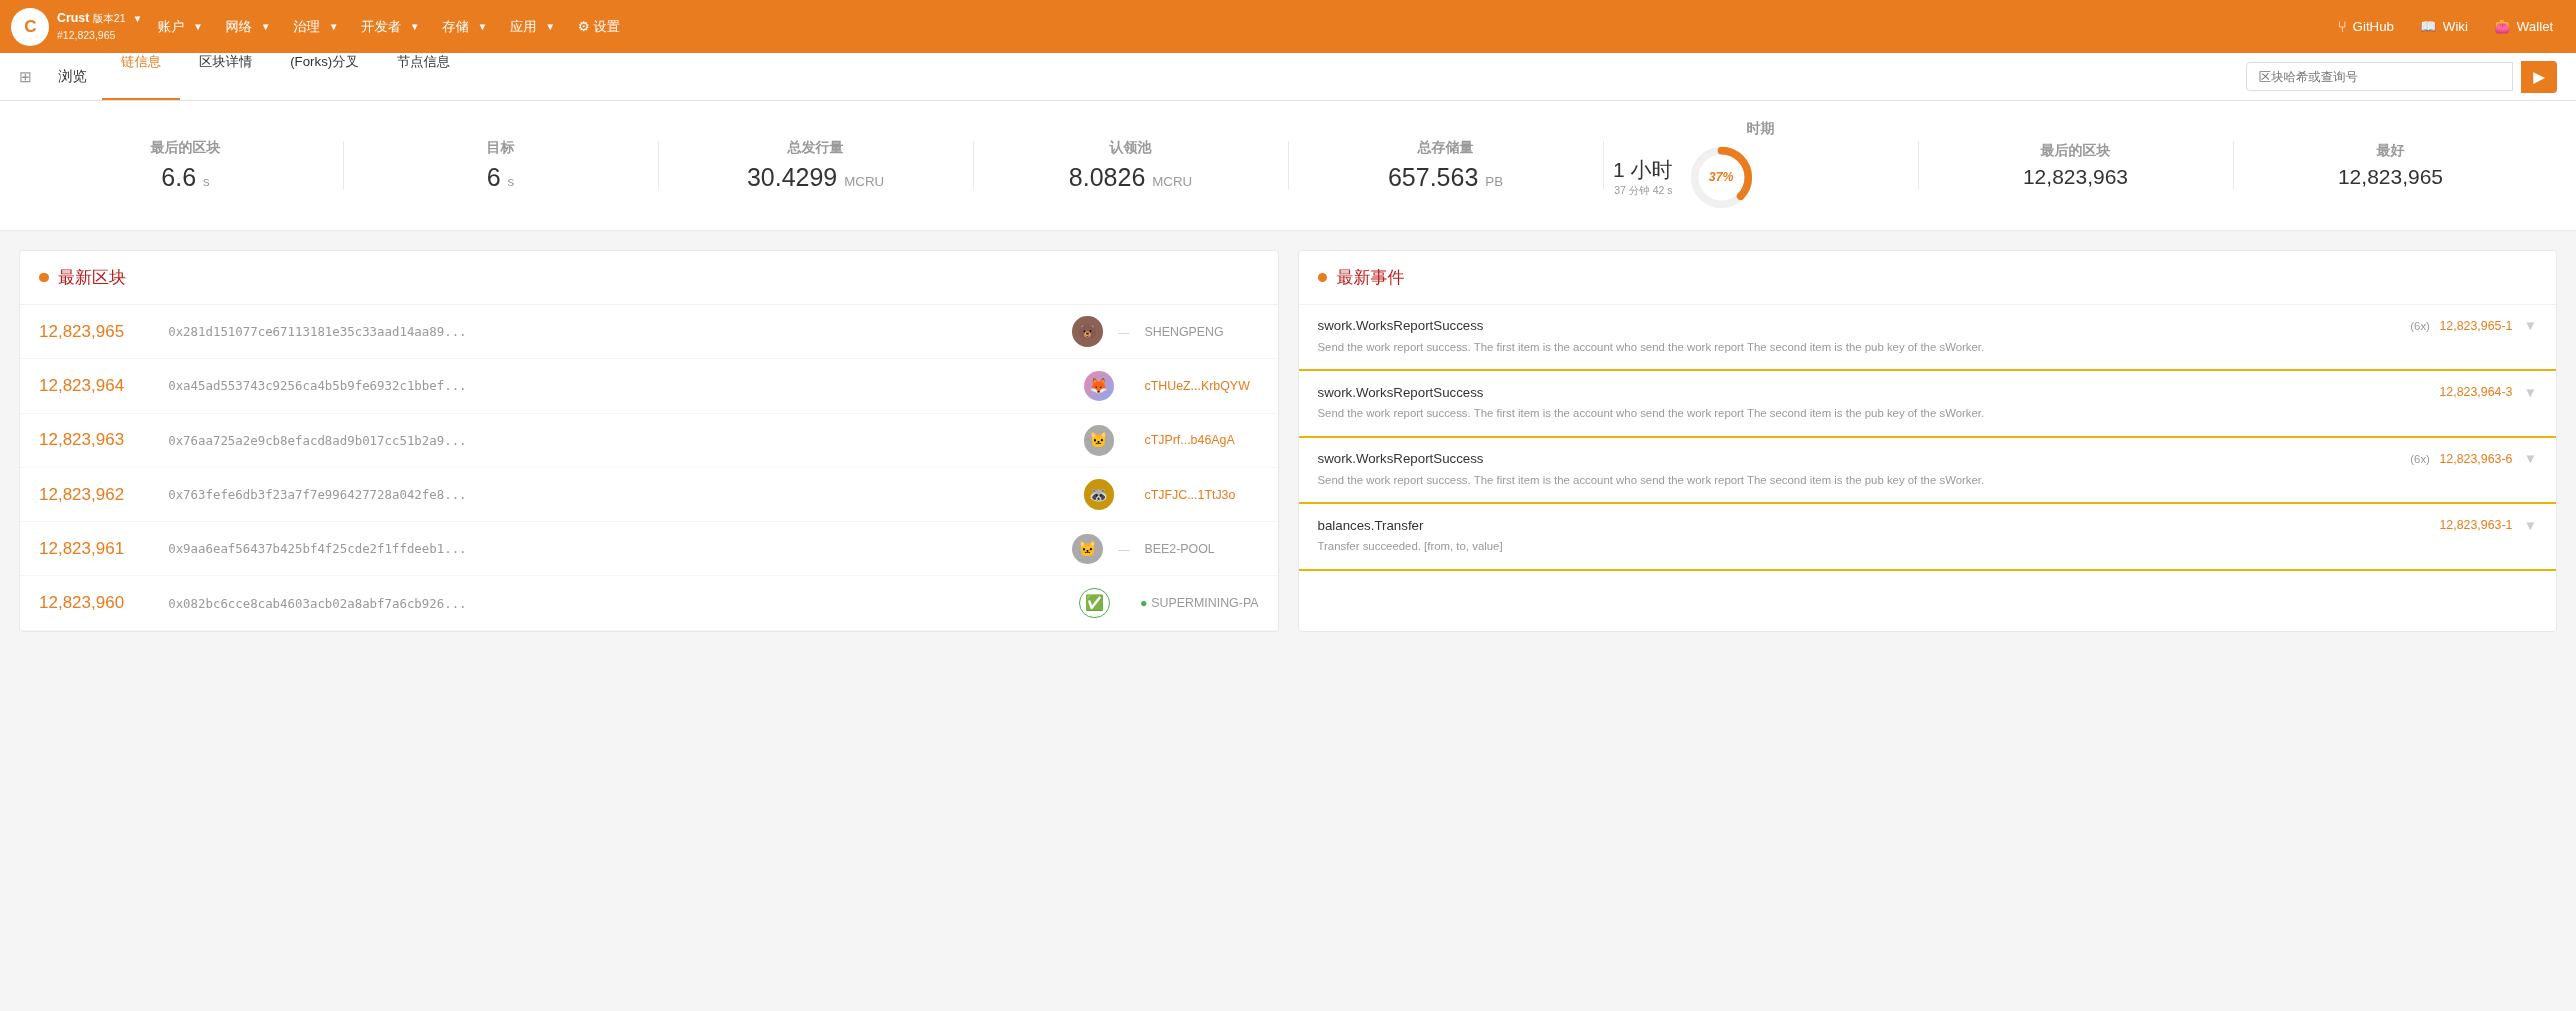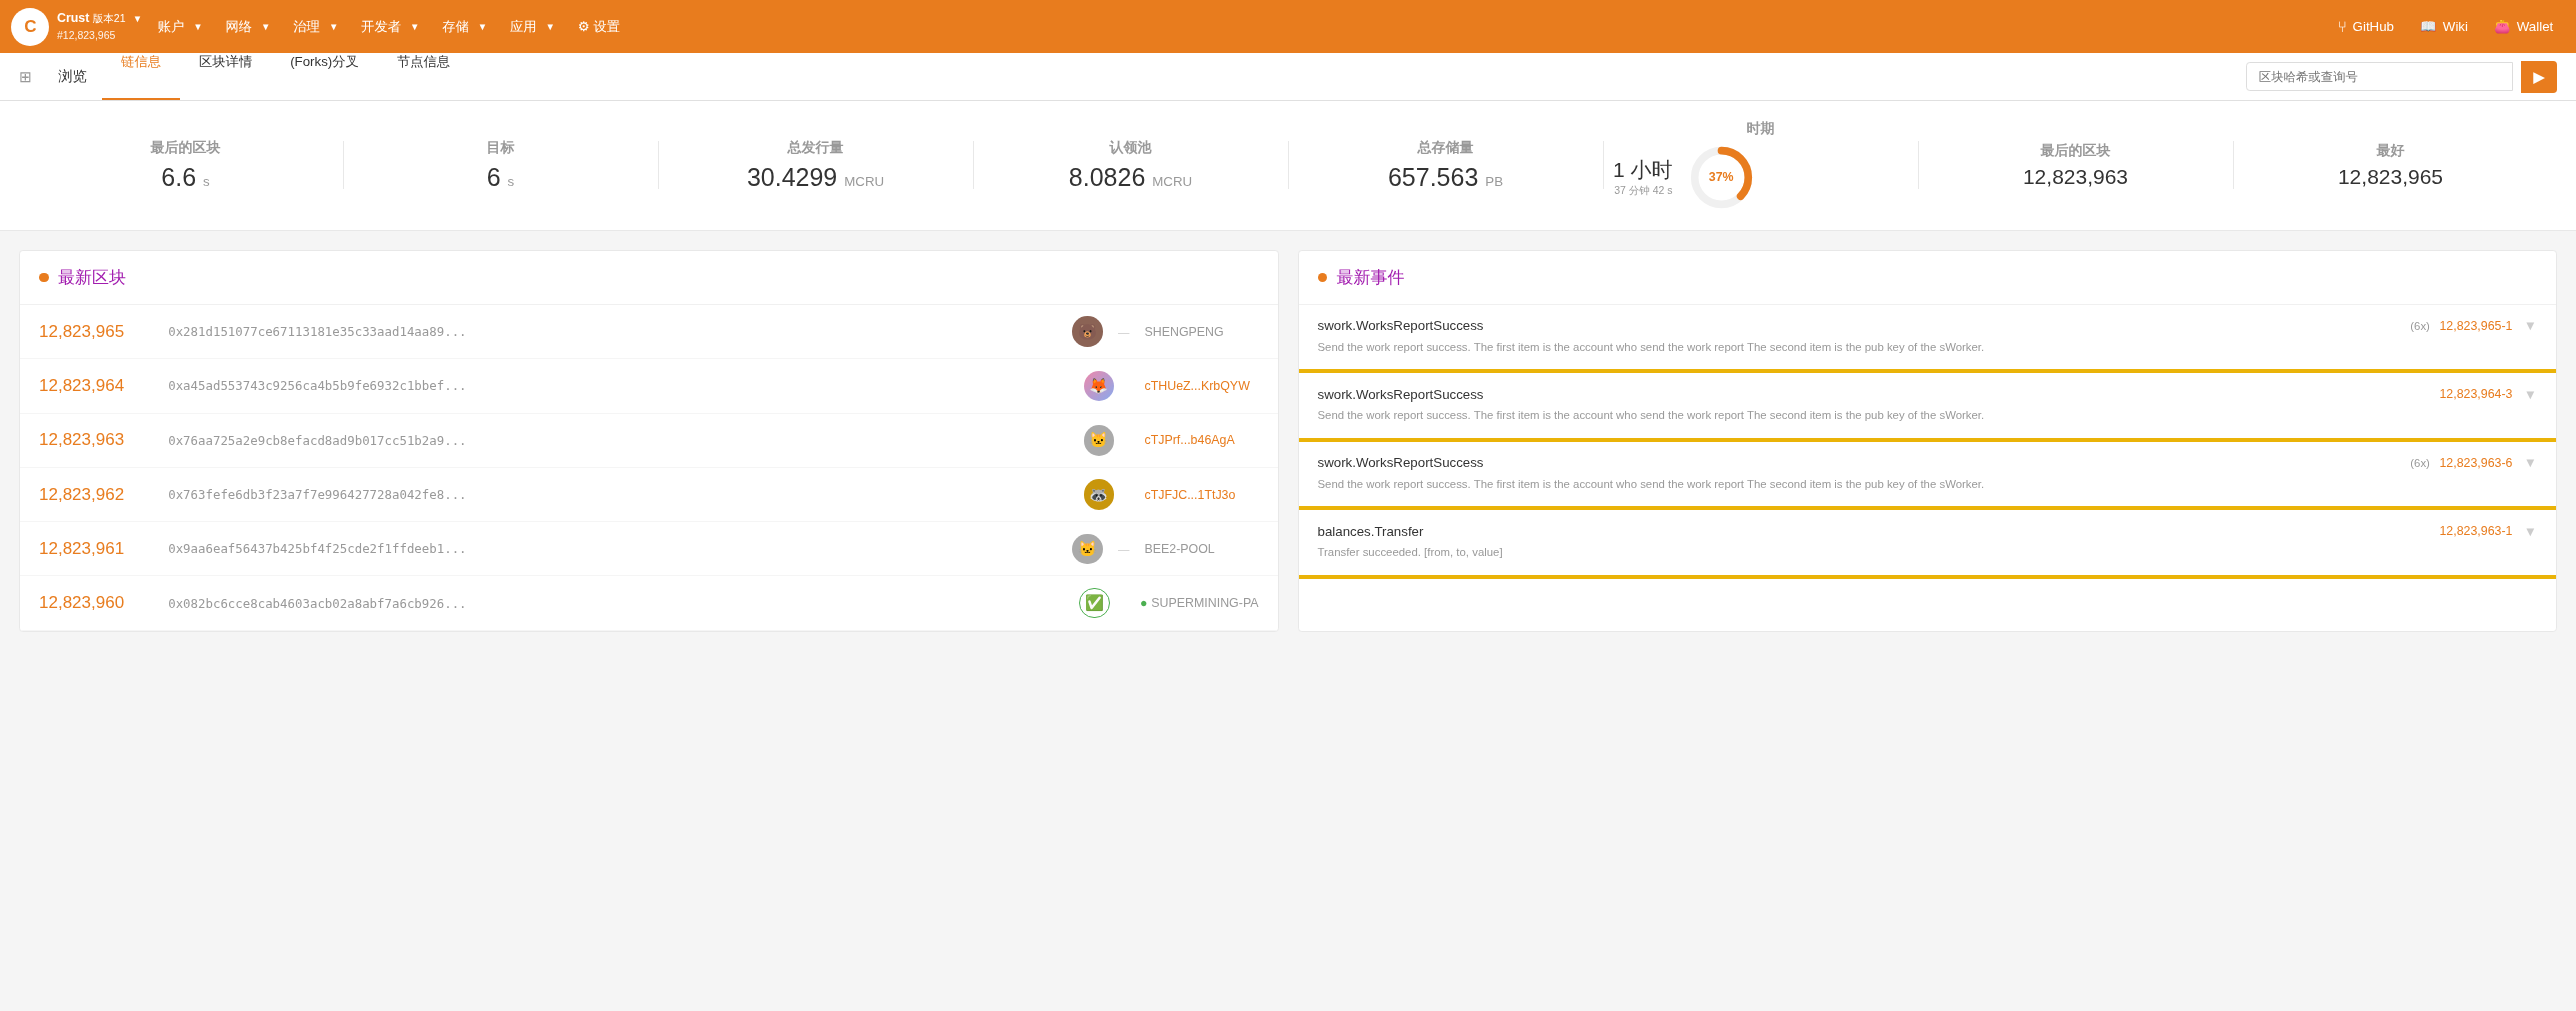--- a/index.html
+++ b/index.html
@@ -141,21 +141,21 @@
     .period-main { font-size: 21px; font-weight: 400; }
     .period-sub { font-size: 10.5px; color: #999; }
 
     
     .donut-container { position: relative; width: 67px; height: 67px; }
     .donut-svg { transform: rotate(-90deg); }
     .donut-label {
       position: absolute;
       top: 50%; left: 50%;
       transform: translate(-50%, -50%);
-      font-size: 12.4px; font-weight: 600; color: #e87c1e;
+      font-size: 12.4px; font-weight: 600; color: #e87c1e; font-style: italic;
     }
 
     
     .main-content {
       display: flex;
       gap: 0;
       padding: 19px;
       gap: 19px;
     }
 
@@ -170,21 +170,21 @@
     .panel-header {
       padding: 15.2px 19px;
       border-bottom: 1px solid #f0f0f0;
       display: flex; align-items: center; gap: 9.5px;
     }
     .panel-dot {
       width: 9.5px; height: 9.5px;
       background: #e87c1e;
       border-radius: 50%;
     }
-    .panel-title { font-size: 17px; font-weight: 400; color: #a21caf; }
+    .panel-title { font-size: 17px; font-weight: 400; color: #b91c1c; }
 
     
     .block-row {
       display: flex;
       align-items: center;
       padding: 11.4px 19px;
       border-bottom: 1px solid #f5f5f5;
       gap: 15.2px;
     }
     .block-number { color: #e87c1e; font-size: 17px; font-weight: 400; min-width: 114px; cursor: pointer; }
@@ -196,21 +196,21 @@
       font-size: 15.2px;
       flex-shrink: 0;
     }
     .block-arrow { color: #ccc; font-size: 11.4px; }
     .block-validator { color: #999; font-size: 12.4px; min-width: 114px; }
     .validator-link { color: #e87c1e; cursor: pointer; }
 
     
     .event-row {
       padding: 13.3px 19px;
-      border-bottom: 4px solid #eab308;
+      border-bottom: 2px solid #eab308;
     }
     .event-header {
       display: flex; align-items: center; justify-content: space-between;
       margin-bottom: 5.7px;
     }
     .event-name { color: #333; font-size: 13.3px; font-weight: 500; }
     .event-ref { color: #e87c1e; font-size: 12.4px; cursor: pointer; }
     .event-ref-count { color: #999; font-size: 11.4px; margin-right: 5.7px; }
     .event-desc { color: #999; font-size: 11.4px; line-height: 1.5; }
     .event-expand { color: #ccc; cursor: pointer; margin-left: 7.6px; }

